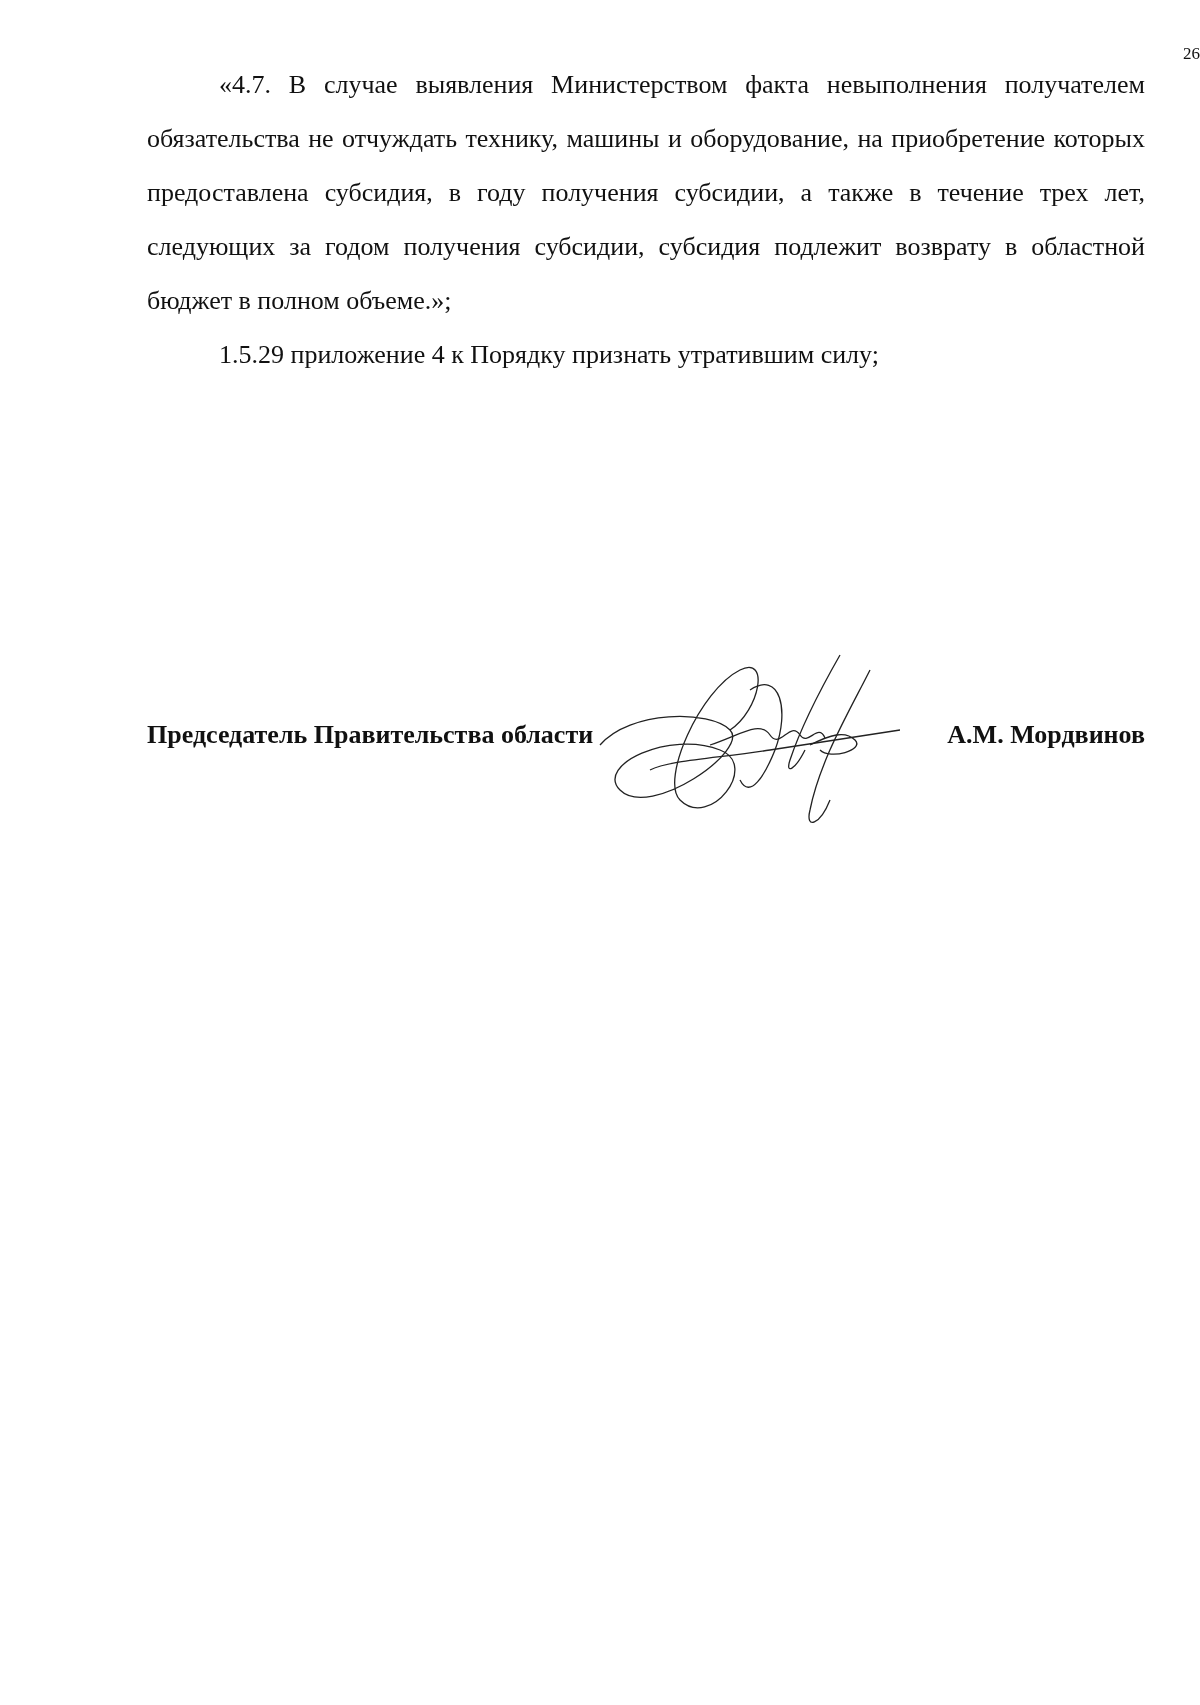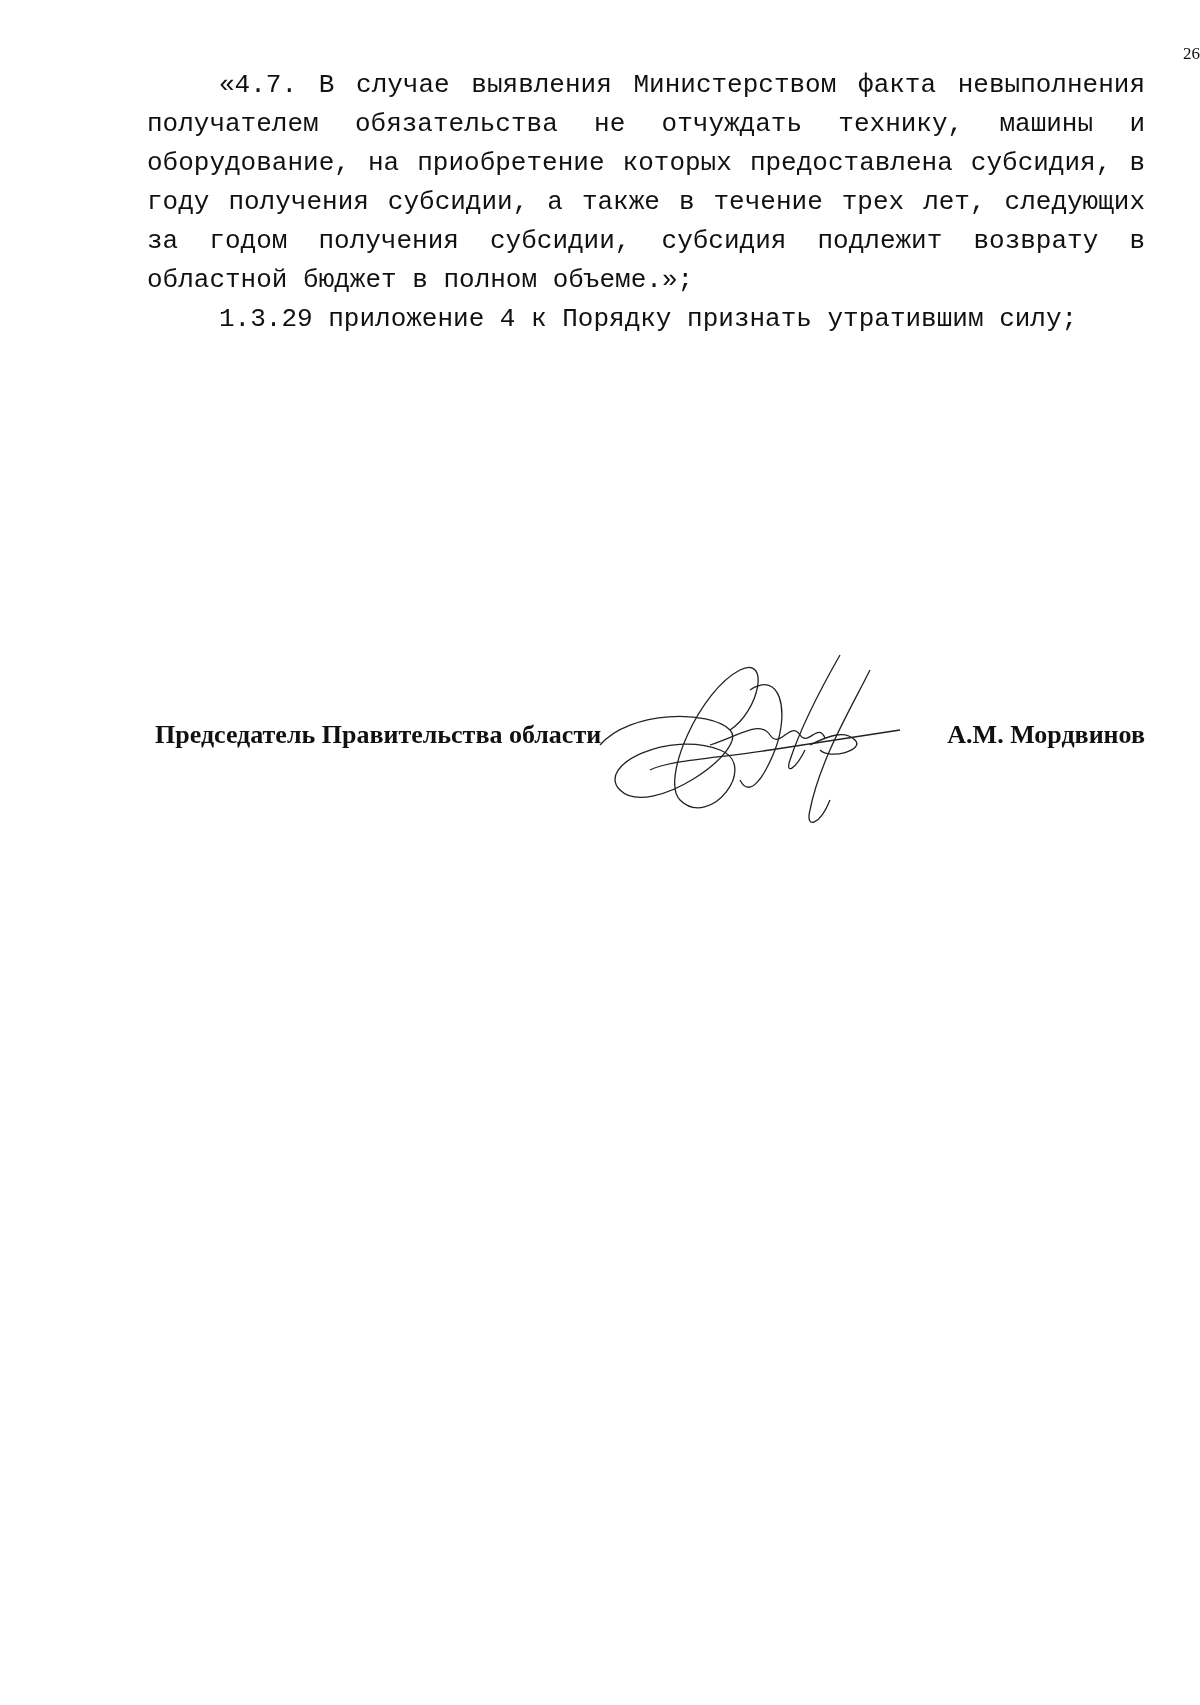--- a/index.html
+++ b/index.html
@@ -1,37 +1,37 @@
 <!DOCTYPE html>
 <html><head>
 <meta charset="utf-8">
 <style>
   html, body { margin: 0; padding: 0; background: #ffffff; }
   body { width: 1200px; height: 1705px; position: relative; overflow: hidden;
          font-family: "Liberation Serif", "DejaVu Serif", serif; color: #111; }
   .page-number { position: absolute; top: 44px; left: 0; width: 1200px; text-align: right;
                  font-size: 17px; }
-  .body-text { position: absolute; left: 147px; width: 998px; top: 66px;
-               font-size: 26px; line-height: 39px; font-family: Liberation Mono, monospace; }
+  .body-text { position: absolute; left: 147px; width: 998px; top: 58px;
+               font-size: 26px; line-height: 54px; }
   .para { margin: 0; text-align: justify; }
   .indent { text-indent: 72px; }
   .signature-block { position: absolute; top: 720px; left: 147px; width: 998px;
                      font-weight: bold; font-size: 26px; }
-  .sig-title { position: absolute; left: 8px; top: 0; }
+  .sig-title { position: absolute; left: 0; top: 0; }
   .sig-name { position: absolute; right: 0; top: 0; margin-left: 48px; }
   .signature-image { position: absolute; left: 590px; top: 650px; width: 360px; height: 200px; }
 </style>
 </head>
 <body>
 
 <div class="page-number">26</div>
 
 <div class="body-text">
   <p class="para indent">«4.7. В случае выявления Министерством факта невыполнения получателем обязательства не отчуждать технику, машины и оборудование, на приобретение которых предоставлена субсидия, в году получения субсидии, а также в течение трех лет, следующих за годом получения субсидии, субсидия подлежит возврату в областной бюджет в полном объеме.»;</p>
-  <p class="para indent">1.3.29 приложение 4 к Порядку признать утратившим силу;</p>
+  <p class="para indent">1.5.29 приложение 4 к Порядку признать утратившим силу;</p>
 </div>
 
 <div class="signature-block">
   <span class="sig-title">Председатель Правительства области</span>
   <span class="sig-name">А.М. Мордвинов</span>
 </div>
 
 <svg class="signature-image" viewBox="0 0 360 200">
   <g fill="none" stroke="#222" stroke-width="1.3">
     <path d="M10 95 C 40 60, 120 60, 140 80 C 160 100, 60 170, 30 140 C 5 115, 80 80, 130 100 C 170 115, 120 180, 90 150 C 70 130, 110 40, 150 20 C 180 5, 170 60, 140 80"></path>

